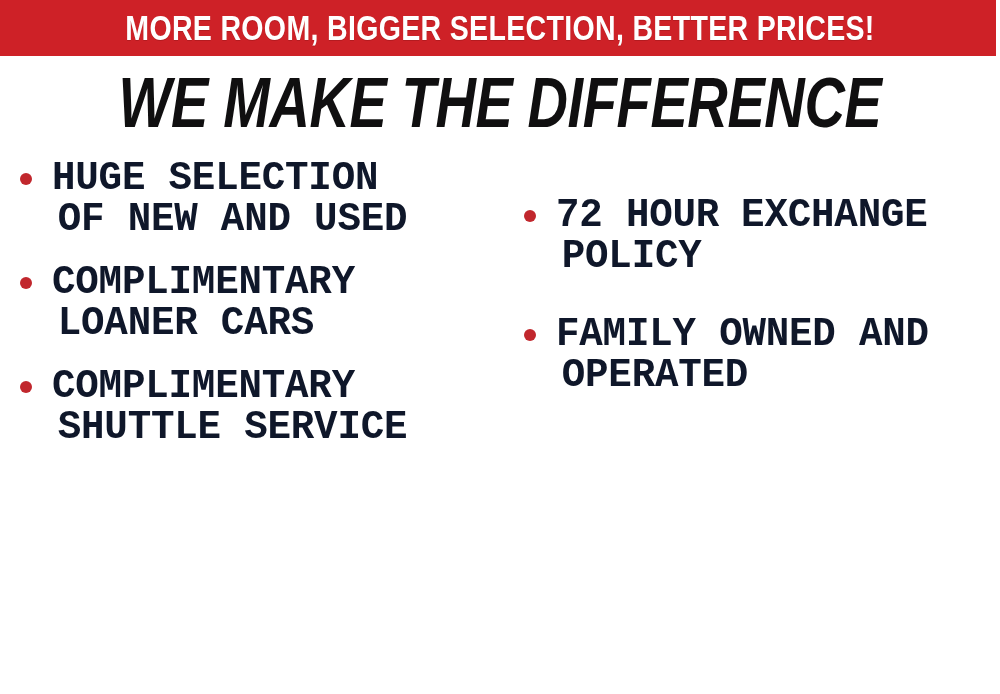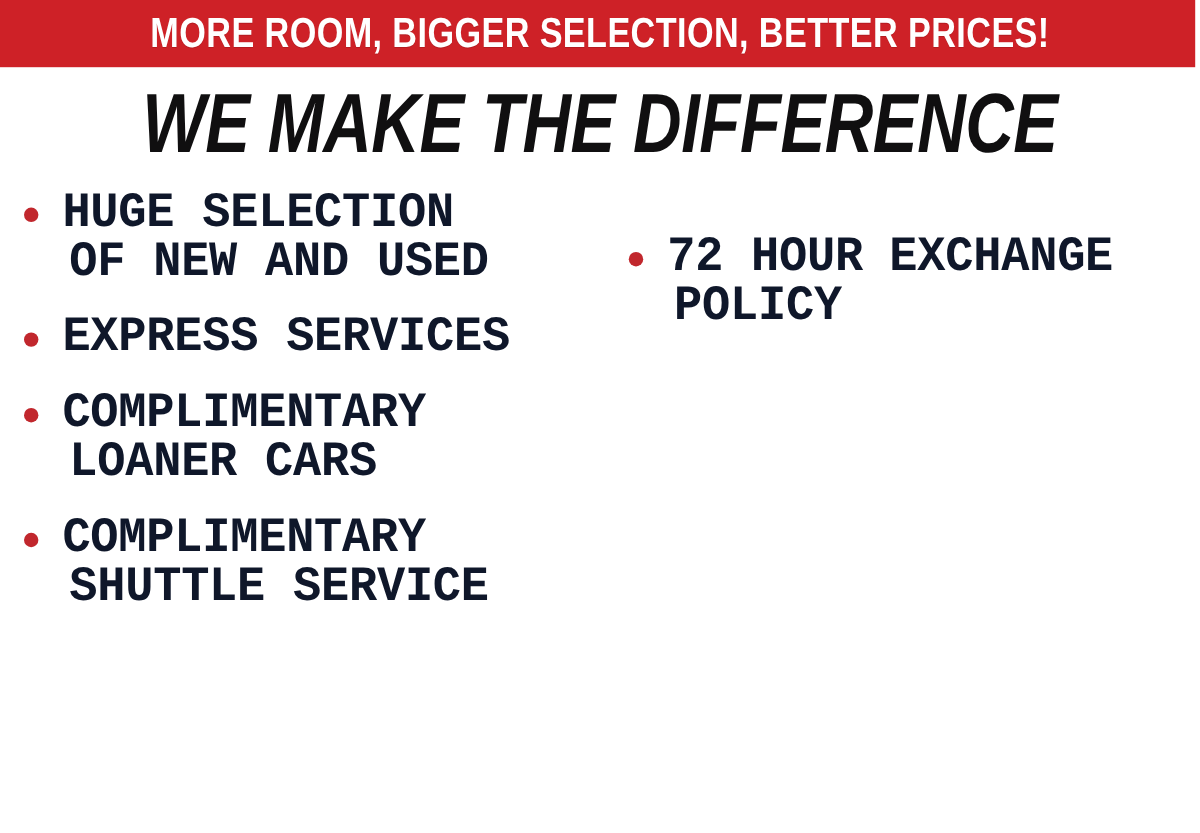--- a/index.html
+++ b/index.html
@@ -130,24 +130,20 @@
   <div id="columns">
 
     <div id="column-left" class="bullet-column">
 
       <div class="bullet-item">
         <span class="bullet-dot"></span>
         <span class="bullet-text">HUGE SELECTION</span>
         <span class="bullet-text bullet-line-2">OF NEW AND USED</span>
       </div>
 
-      <div class="bullet-item">
-        <span class="bullet-dot"></span>
-        <span class="bullet-text">EXPRESS SERVICES</span>
-      </div>
 
 
       <div class="bullet-item">
         <span class="bullet-dot"></span>
         <span class="bullet-text">COMPLIMENTARY</span>
         <span class="bullet-text bullet-line-2">LOANER CARS</span>
       </div>
 
       <div class="bullet-item">
         <span class="bullet-dot"></span>
@@ -161,19 +157,24 @@
 
       <div class="bullet-item">
         <span class="bullet-dot"></span>
         <span class="bullet-text"><span>72 HOUR</span><span class="tight"> </span><span>EXCHANGE</span></span>
         <span class="bullet-text bullet-line-2">POLICY</span>
       </div>
 
 
 
 
+      <div class="bullet-item">
+        <span class="bullet-dot"></span>
+        <span class="bullet-text">FAMILY OWNED AND</span>
+        <span class="bullet-text bullet-line-2">OPERATED</span>
+      </div>
 
 
     </div>
 
   </div>
 
 </div>
 
 </body></html>

